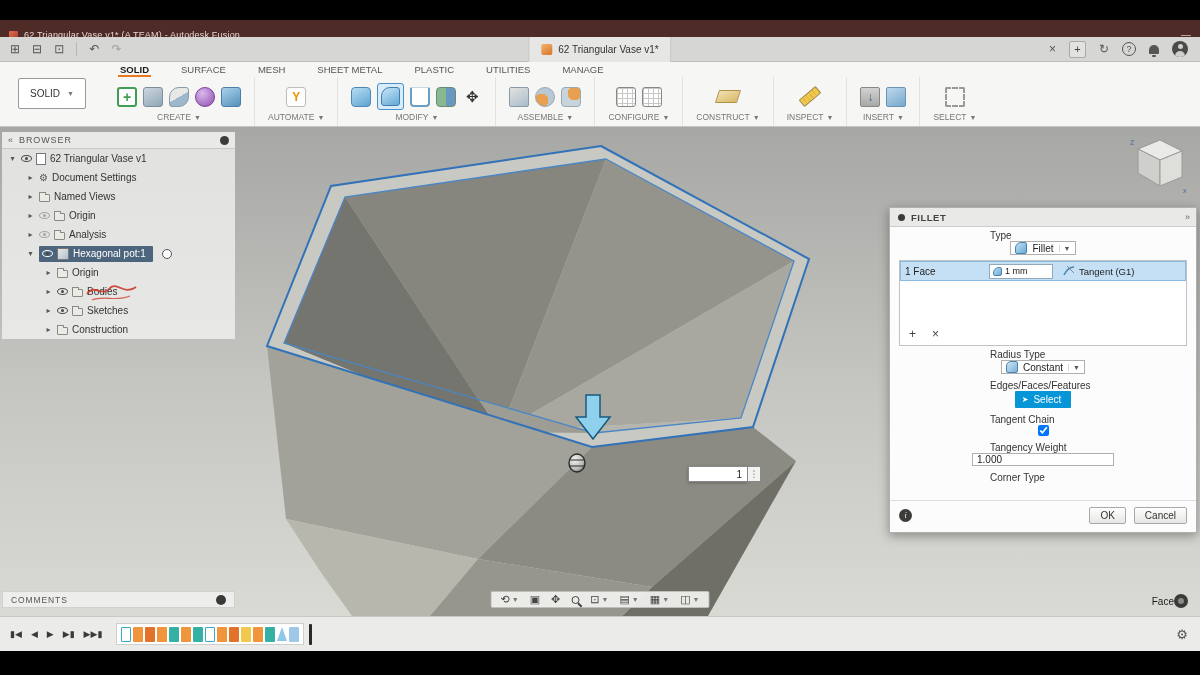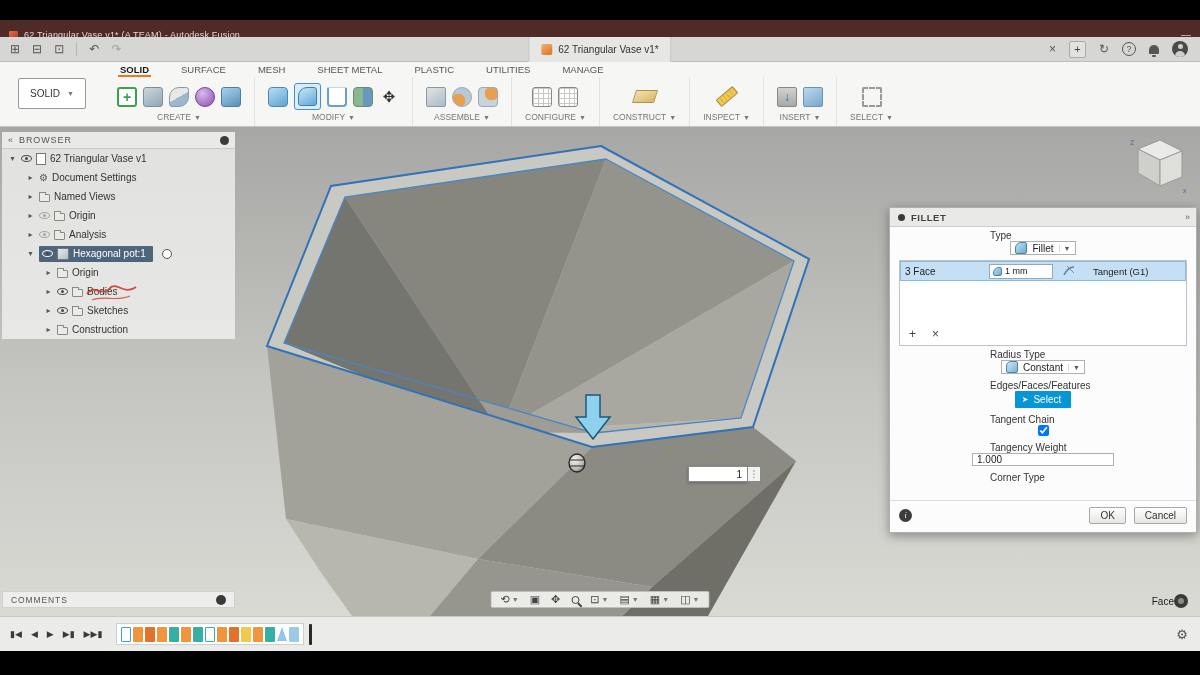--- a/index.html
+++ b/index.html
@@ -167,21 +167,21 @@
   .mi-constant{background:linear-gradient(135deg,#cfe6f4,#7ab2d8);border:1px solid #4a85b0;border-radius:5px 2px 2px 2px;}
   .mi-rolling{background:linear-gradient(135deg,#d8ecf8,#84b8dc);border:1px solid #4a85b0;border-radius:50% 2px 2px 2px;}
   .dlg-list{margin:2px 9px 0;border:1px solid #c2c2c0;background:#fff;height:84px;display:flex;flex-direction:column;}
   .list-row{height:20px;background:#c5e0f5;border:1px solid #8abbe2;display:flex;align-items:center;gap:4px;
             padding:0 4px;box-sizing:border-box;}
   .lr-sel{width:80px;font-size:10px;color:#222;}
   .lr-input{width:64px;height:15px;background:#fff;border:1px solid #90aabc;display:flex;align-items:center;gap:3px;
             padding:0 3px;box-sizing:border-box;}
   .lr-input .mi{width:9px;height:9px;}
   .lr-val{font-size:9px;color:#222;}
-  .lr-cont{display:flex;align-items:center;gap:18px;font-size:9.5px;color:#222;margin-left:6px;}
+  .lr-cont{display:flex;align-items:center;gap:4px;font-size:9.5px;color:#222;margin-left:6px;}
   .list-actions{margin-top:auto;display:flex;gap:16px;padding:3px 9px 5px;font-size:12px;color:#444;line-height:1;}
   .sel-btn{display:flex;align-items:center;gap:5px;background:#0696d7;color:#fff;font-size:10px;
            padding:3px 10px 3px 7px;border-radius:1px;}
   .cur{font-size:8px;}
   .dlg-input{flex:1;height:16px;border:1px solid #b0b0ae;font-size:10px;color:#222;padding:0 4px;
              font-family:"Liberation Sans",sans-serif;box-sizing:border-box;background:#fff;}
   .cb{width:11px;height:11px;margin:0;}
   .dlg-footer{display:flex;align-items:center;gap:8px;padding:6px 9px 8px;border-top:1px solid #ddd;margin-top:5px;}
   .info-c{width:13px;height:13px;border-radius:50%;background:#3c3c3a;color:#fff;font-size:8px;display:flex;
           align-items:center;justify-content:center;font-style:italic;font-family:"Liberation Serif",serif;}
@@ -267,20 +267,29 @@
             <span class="ticon ti-form"></span>
             <span class="ticon ti-bluecube"></span>
           </div>
           <div class="glabel">
             <span>CREATE</span>
               <span class="dn">▼</span>
           </div>
         </div>
         <div class="rgroup">
           <div class="gicons">
+              <span class="ticon ti-automate"></span>
+            </div>
+          <div class="glabel">
+            <span>AUTOMATE</span>
+              <span class="dn">▼</span>
+          </div>
+        </div>
+        <div class="rgroup">
+          <div class="gicons">
             <span class="ticon ti-presspull"></span>
             <span class="active-tool">
               <span class="ticon ti-fillet"></span>
             </span>
             <span class="ticon ti-shell"></span>
             <span class="ticon ti-combine"></span>
             <span class="ticon ti-move"></span>
           </div>
           <div class="glabel">
             <span>MODIFY</span>
@@ -480,21 +489,21 @@
       <div class="dlg-row">
         <span class="dlg-label">Type</span>
         <div class="dropdown">
           <span class="mi mi-fillet"></span>
           <span class="dd-text">Fillet</span>
           <span class="dd-arrow">▼</span>
         </div>
       </div>
       <div class="dlg-list">
         <div class="list-row">
-          <span class="lr-sel">3 Face</span>
+          <span class="lr-sel">1 Face</span>
           <span class="lr-input">
             <span class="mi mi-fillet"></span>
             <span class="lr-val">1 mm</span>
           </span>
           <span class="lr-cont">
             <svg width="12" height="12">
               <path d="M1 10 Q5 2 11 2" fill="none" stroke="#4a85b0" stroke-width="1.5"></path>
               <line x1="4" y1="1" x2="11" y2="8" stroke="#8a8a88" stroke-width="1"></line>
             </svg>
             <span>Tangent (G1)</span>

